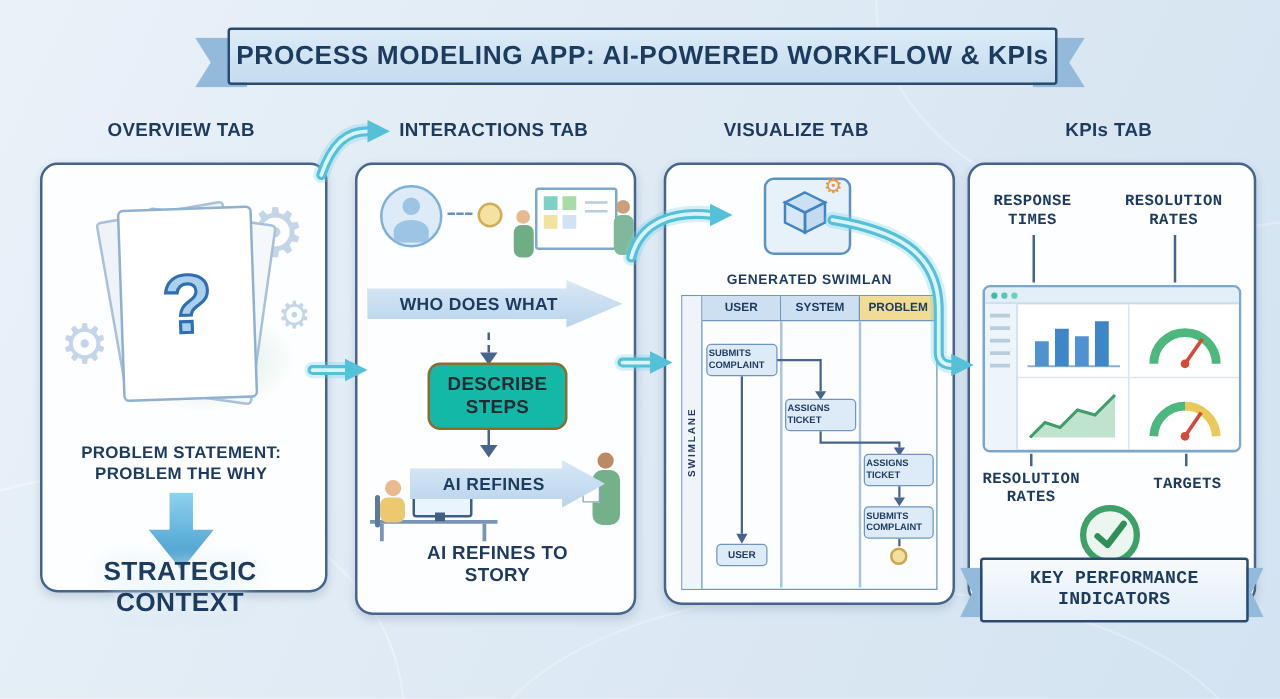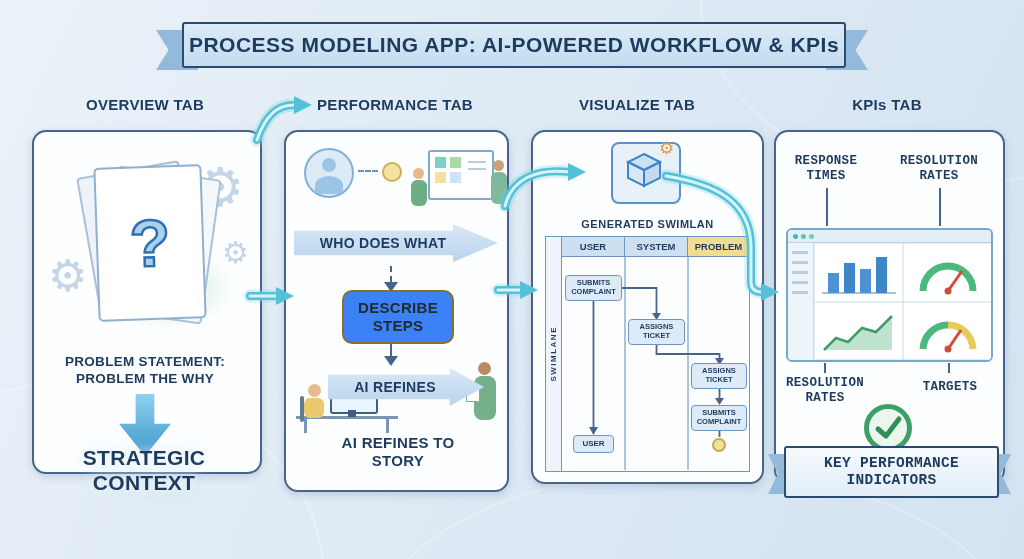--- a/index.html
+++ b/index.html
@@ -17,21 +17,21 @@
   .ribbon-end{background:#93badb;}
   .banner-arrow{
     clip-path:polygon(0% 18%,78% 18%,78% 0%,100% 50%,78% 100%,78% 82%,0% 82%);
     background:linear-gradient(#d8e8f6,#b9d4ec);
     display:flex;align-items:center;justify-content:center;
     filter:drop-shadow(1px 0 0 #3a5a82) drop-shadow(-1px 0 0 #3a5a82) drop-shadow(0 1px 0 #3a5a82) drop-shadow(0 -1px 0 #3a5a82);
   }
   .dash-v{border-left:2.5px dashed #46648c;}
   .tri-down{width:0;height:0;border-left:7px solid transparent;border-right:7px solid transparent;border-top:10px solid #46648c;}
   .gear{color:#c3d5e7;line-height:1;}
-  .node{background:#dcebf7;border:1.5px solid #6f96bf;border-radius:4px;font-size:7.5px;font-weight:700;color:#1d3a5f;text-align:center;display:flex;align-items:center;justify-content:center;line-height:1.15;padding:1px;box-sizing:border-box;}
+  .node{background:#dcebf7;border:1.5px solid #6f96bf;border-radius:4px;font-size:7.5px;font-weight:700;color:#1d3a5f;text-align:left;display:flex;align-items:center;justify-content:center;line-height:1.15;padding:1px;box-sizing:border-box;}
   .colh{font-size:9.5px;font-weight:700;color:#1d3a5f;display:flex;align-items:center;justify-content:center;border-right:1.5px solid #6f96bf;box-sizing:border-box;height:100%;}
   .lbl{font-size:12.5px;}
   .conn{background:#46648c;width:2px;}
   .downarrow{
     clip-path:polygon(32% 0,68% 0,68% 48%,100% 48%,50% 100%,0 48%,32% 48%);
     background:linear-gradient(#8ed2ef,#3f97cb);
     filter:drop-shadow(0 0 7px rgba(130,205,240,.95));
   }
 </style>
 </head>
@@ -41,21 +41,21 @@
 <div class="abs deco" style="left:700px;top:-180px;width:520px;height:360px;opacity:.5;"></div>
 <div class="abs deco" style="left:380px;top:470px;width:620px;height:300px;opacity:.5;"></div>
 
 <div class="abs ribbon-end" style="left:156px;top:30px;width:42px;height:40px;clip-path:polygon(0 0,100% 0,100% 100%,0 100%,30% 50%);"></div>
 <div class="abs ribbon-end" style="left:826px;top:30px;width:42px;height:40px;clip-path:polygon(0 0,100% 0,70% 50%,100% 100%,0 100%);"></div>
 <div class="abs ribbon-main" style="left:182px;top:22px;width:660px;height:42px;z-index:2;">
   <div class="t" style="font-size:21px;letter-spacing:.5px;">PROCESS MODELING APP: AI-POWERED WORKFLOW &amp; KPIs</div>
 </div>
 
 <div class="abs t" style="left:60px;top:96px;width:170px;font-size:15px;">OVERVIEW TAB</div>
-<div class="abs t" style="left:310px;top:96px;width:170px;font-size:15px;">PERFORMANCE TAB</div>
+<div class="abs t" style="left:310px;top:96px;width:170px;font-size:15px;">INTERACTIONS TAB</div>
 <div class="abs t" style="left:552px;top:96px;width:170px;font-size:15px;">VISUALIZE TAB</div>
 <div class="abs t" style="left:802px;top:96px;width:170px;font-size:15px;">KPIs TAB</div>
 
 <div class="abs card" style="left:32px;top:130px;width:226px;height:340px;">
   <div class="abs" style="left:10px;top:10px;width:206px;height:200px;">
     <div class="abs gear" style="left:152px;top:18px;font-size:54px;">⚙</div>
     <div class="abs gear" style="left:4px;top:112px;font-size:44px;">⚙</div>
     <div class="abs gear" style="left:178px;top:96px;font-size:30px;">⚙</div>
     <div class="abs" style="left:52px;top:104px;width:140px;height:84px;background:radial-gradient(ellipse at center,#cfe9d9 0%,rgba(207,233,217,0) 70%);"></div>
     <div class="abs" style="left:44px;top:26px;width:100px;height:142px;background:#eef3f9;border:2px solid #a8c0d8;border-radius:4px;transform:rotate(-10deg);"></div>
@@ -96,21 +96,21 @@
       <div class="abs" style="left:1px;top:12px;width:16px;height:32px;border-radius:6px;background:#7fb89a;"></div>
     </div>
   </div>
 
   <div class="abs banner-arrow" style="left:8px;top:92px;width:204px;height:38px;">
     <span class="t" style="font-size:14px;padding-right:26px;white-space:nowrap;">WHO DOES WHAT</span>
   </div>
   <div class="abs dash-v" style="left:104px;top:134px;height:16px;"></div>
   <div class="abs tri-down" style="left:98px;top:150px;"></div>
 
-  <div class="abs" style="left:56px;top:158px;width:108px;height:50px;background:#3b82f6;border:2px solid #8a6d2f;border-radius:10px;display:flex;align-items:center;justify-content:center;">
+  <div class="abs" style="left:56px;top:158px;width:108px;height:50px;background:#14b8a6;border:2px solid #8a6d2f;border-radius:10px;display:flex;align-items:center;justify-content:center;">
     <span class="t" style="font-size:15px;color:#232a33;width:92px;">DESCRIBE STEPS</span>
   </div>
   <div class="abs dash-v" style="left:104px;top:212px;height:12px;"></div>
   <div class="abs tri-down" style="left:98px;top:224px;"></div>
 
   <div class="abs" style="left:8px;top:226px;width:205px;height:78px;">
     <div class="abs" style="left:2px;top:58px;width:102px;height:3px;background:#7a94b4;"></div>
     <div class="abs" style="left:10px;top:61px;width:3px;height:14px;background:#7a94b4;"></div>
     <div class="abs" style="left:92px;top:61px;width:3px;height:14px;background:#7a94b4;"></div>
     <div class="abs" style="left:36px;top:24px;width:44px;height:28px;background:#e8f5fd;border:2.5px solid #3f5e84;border-radius:3px;">

